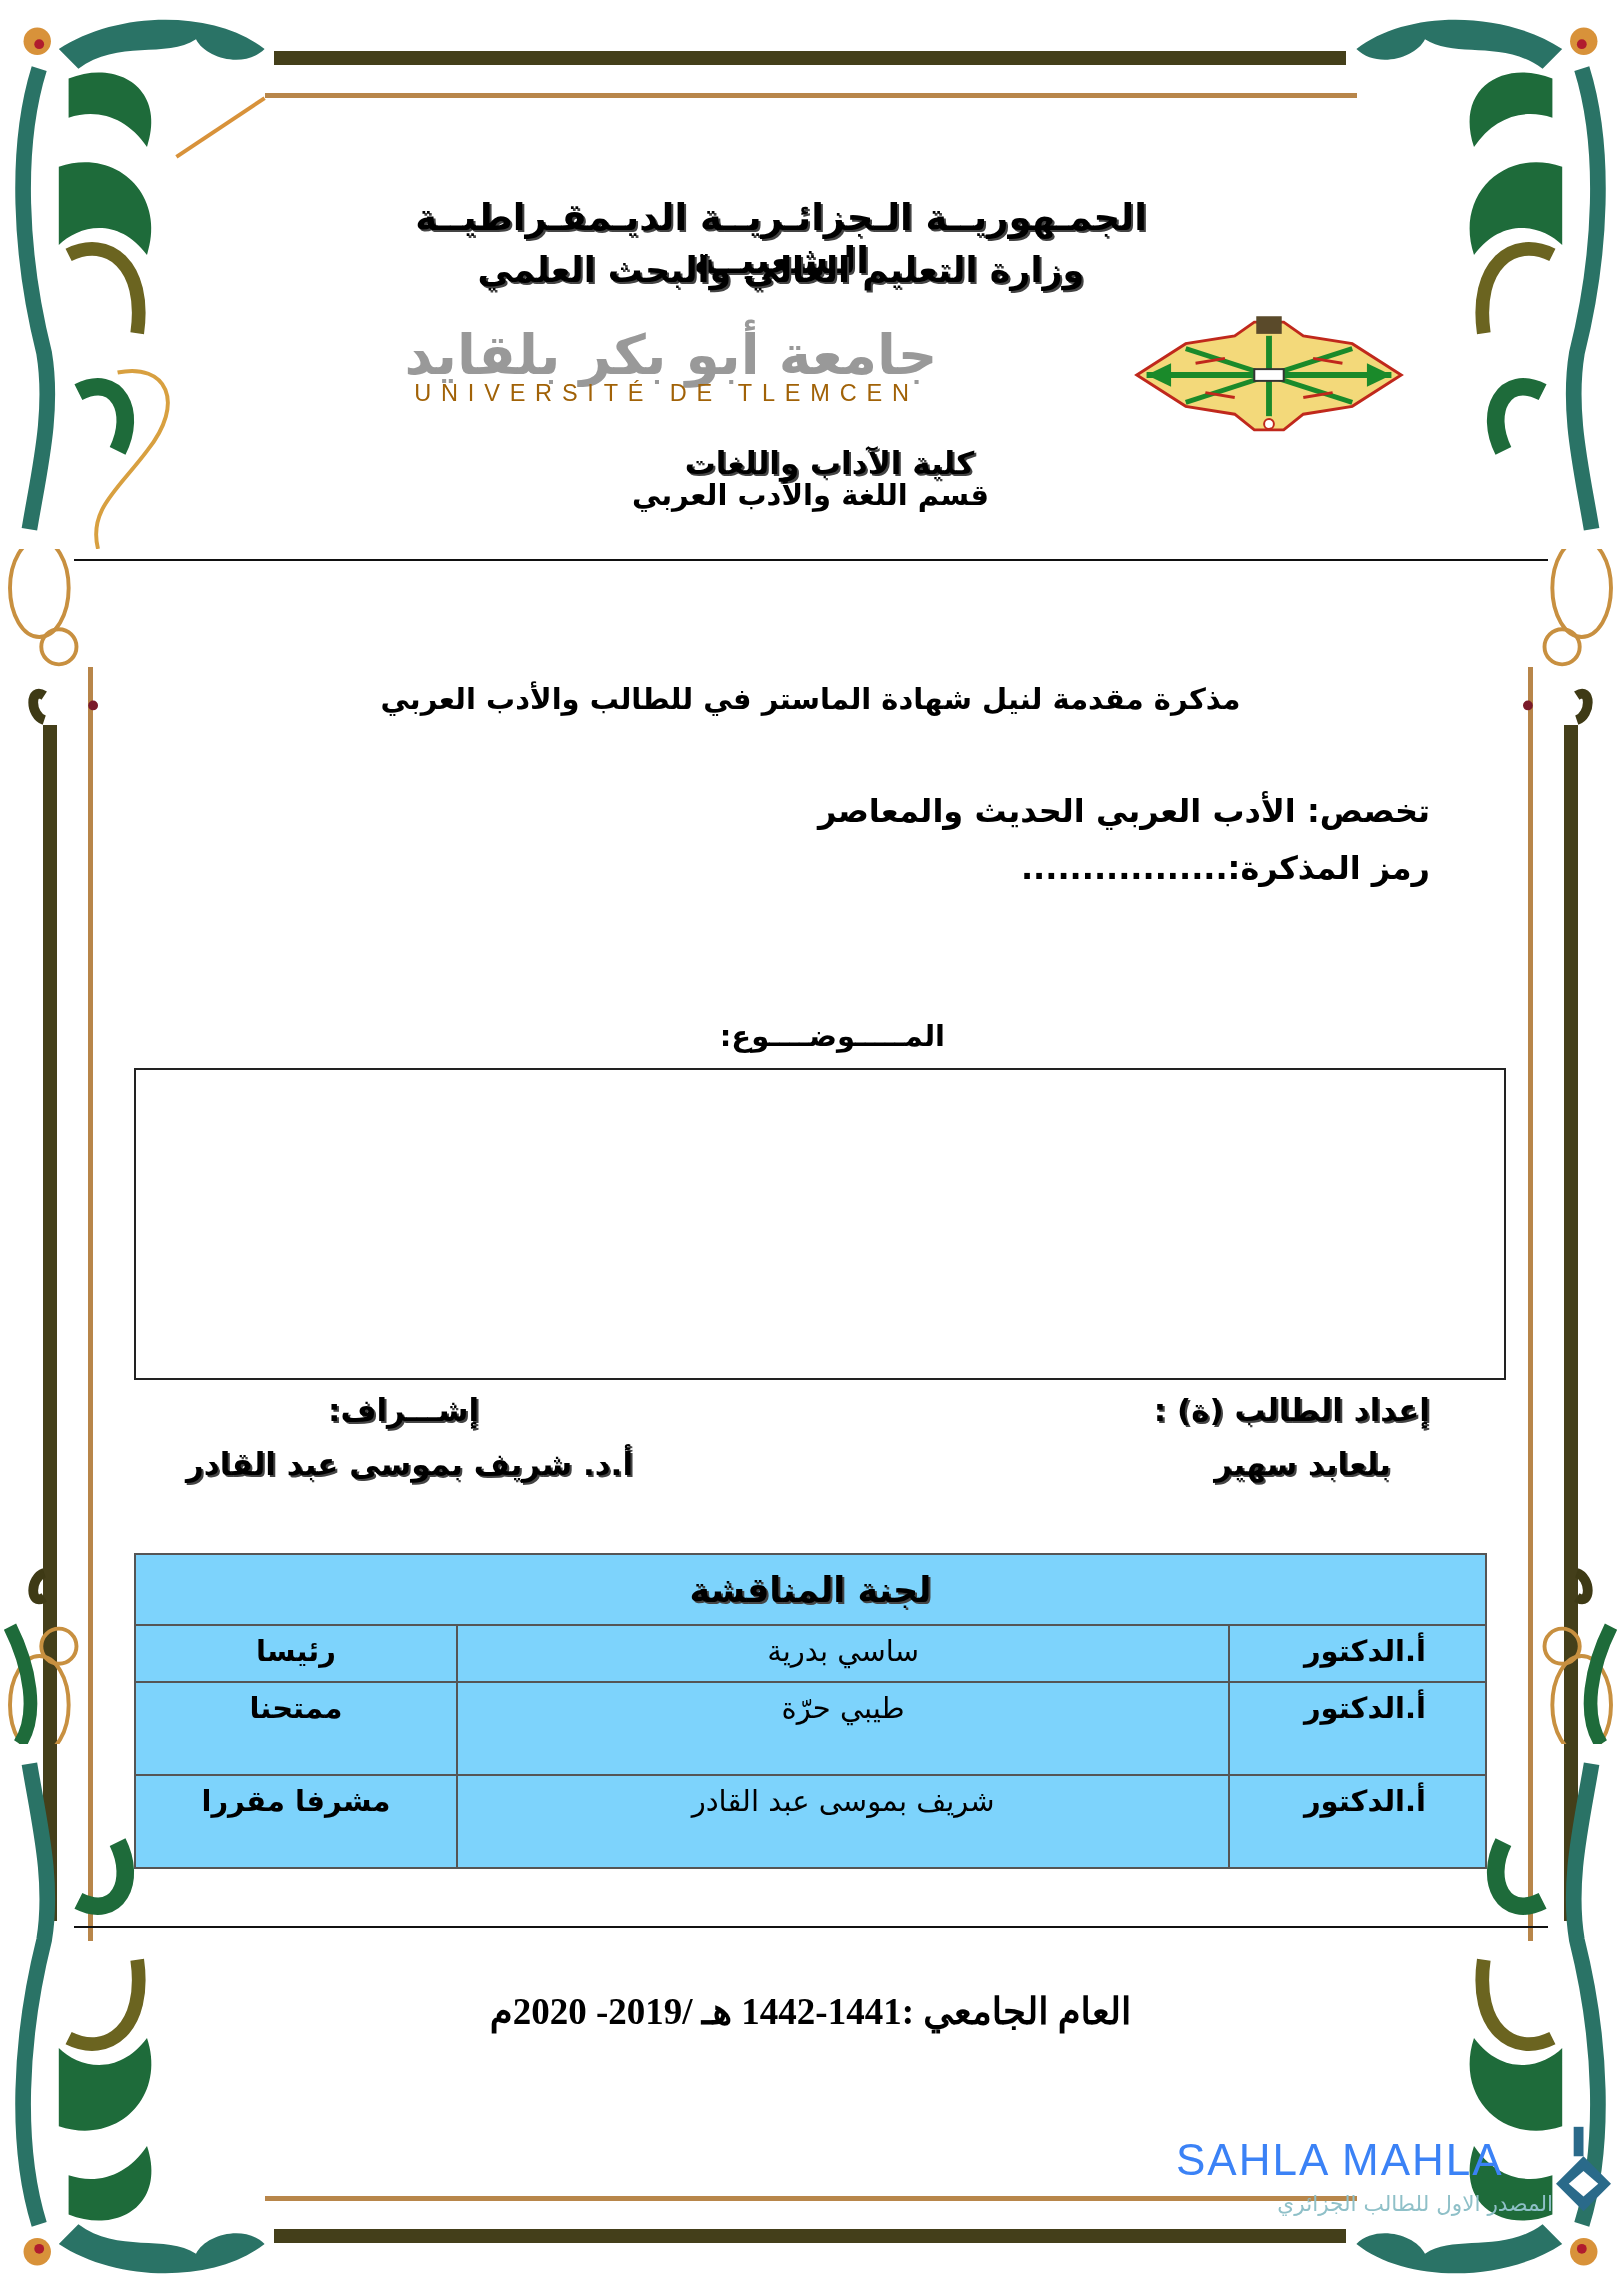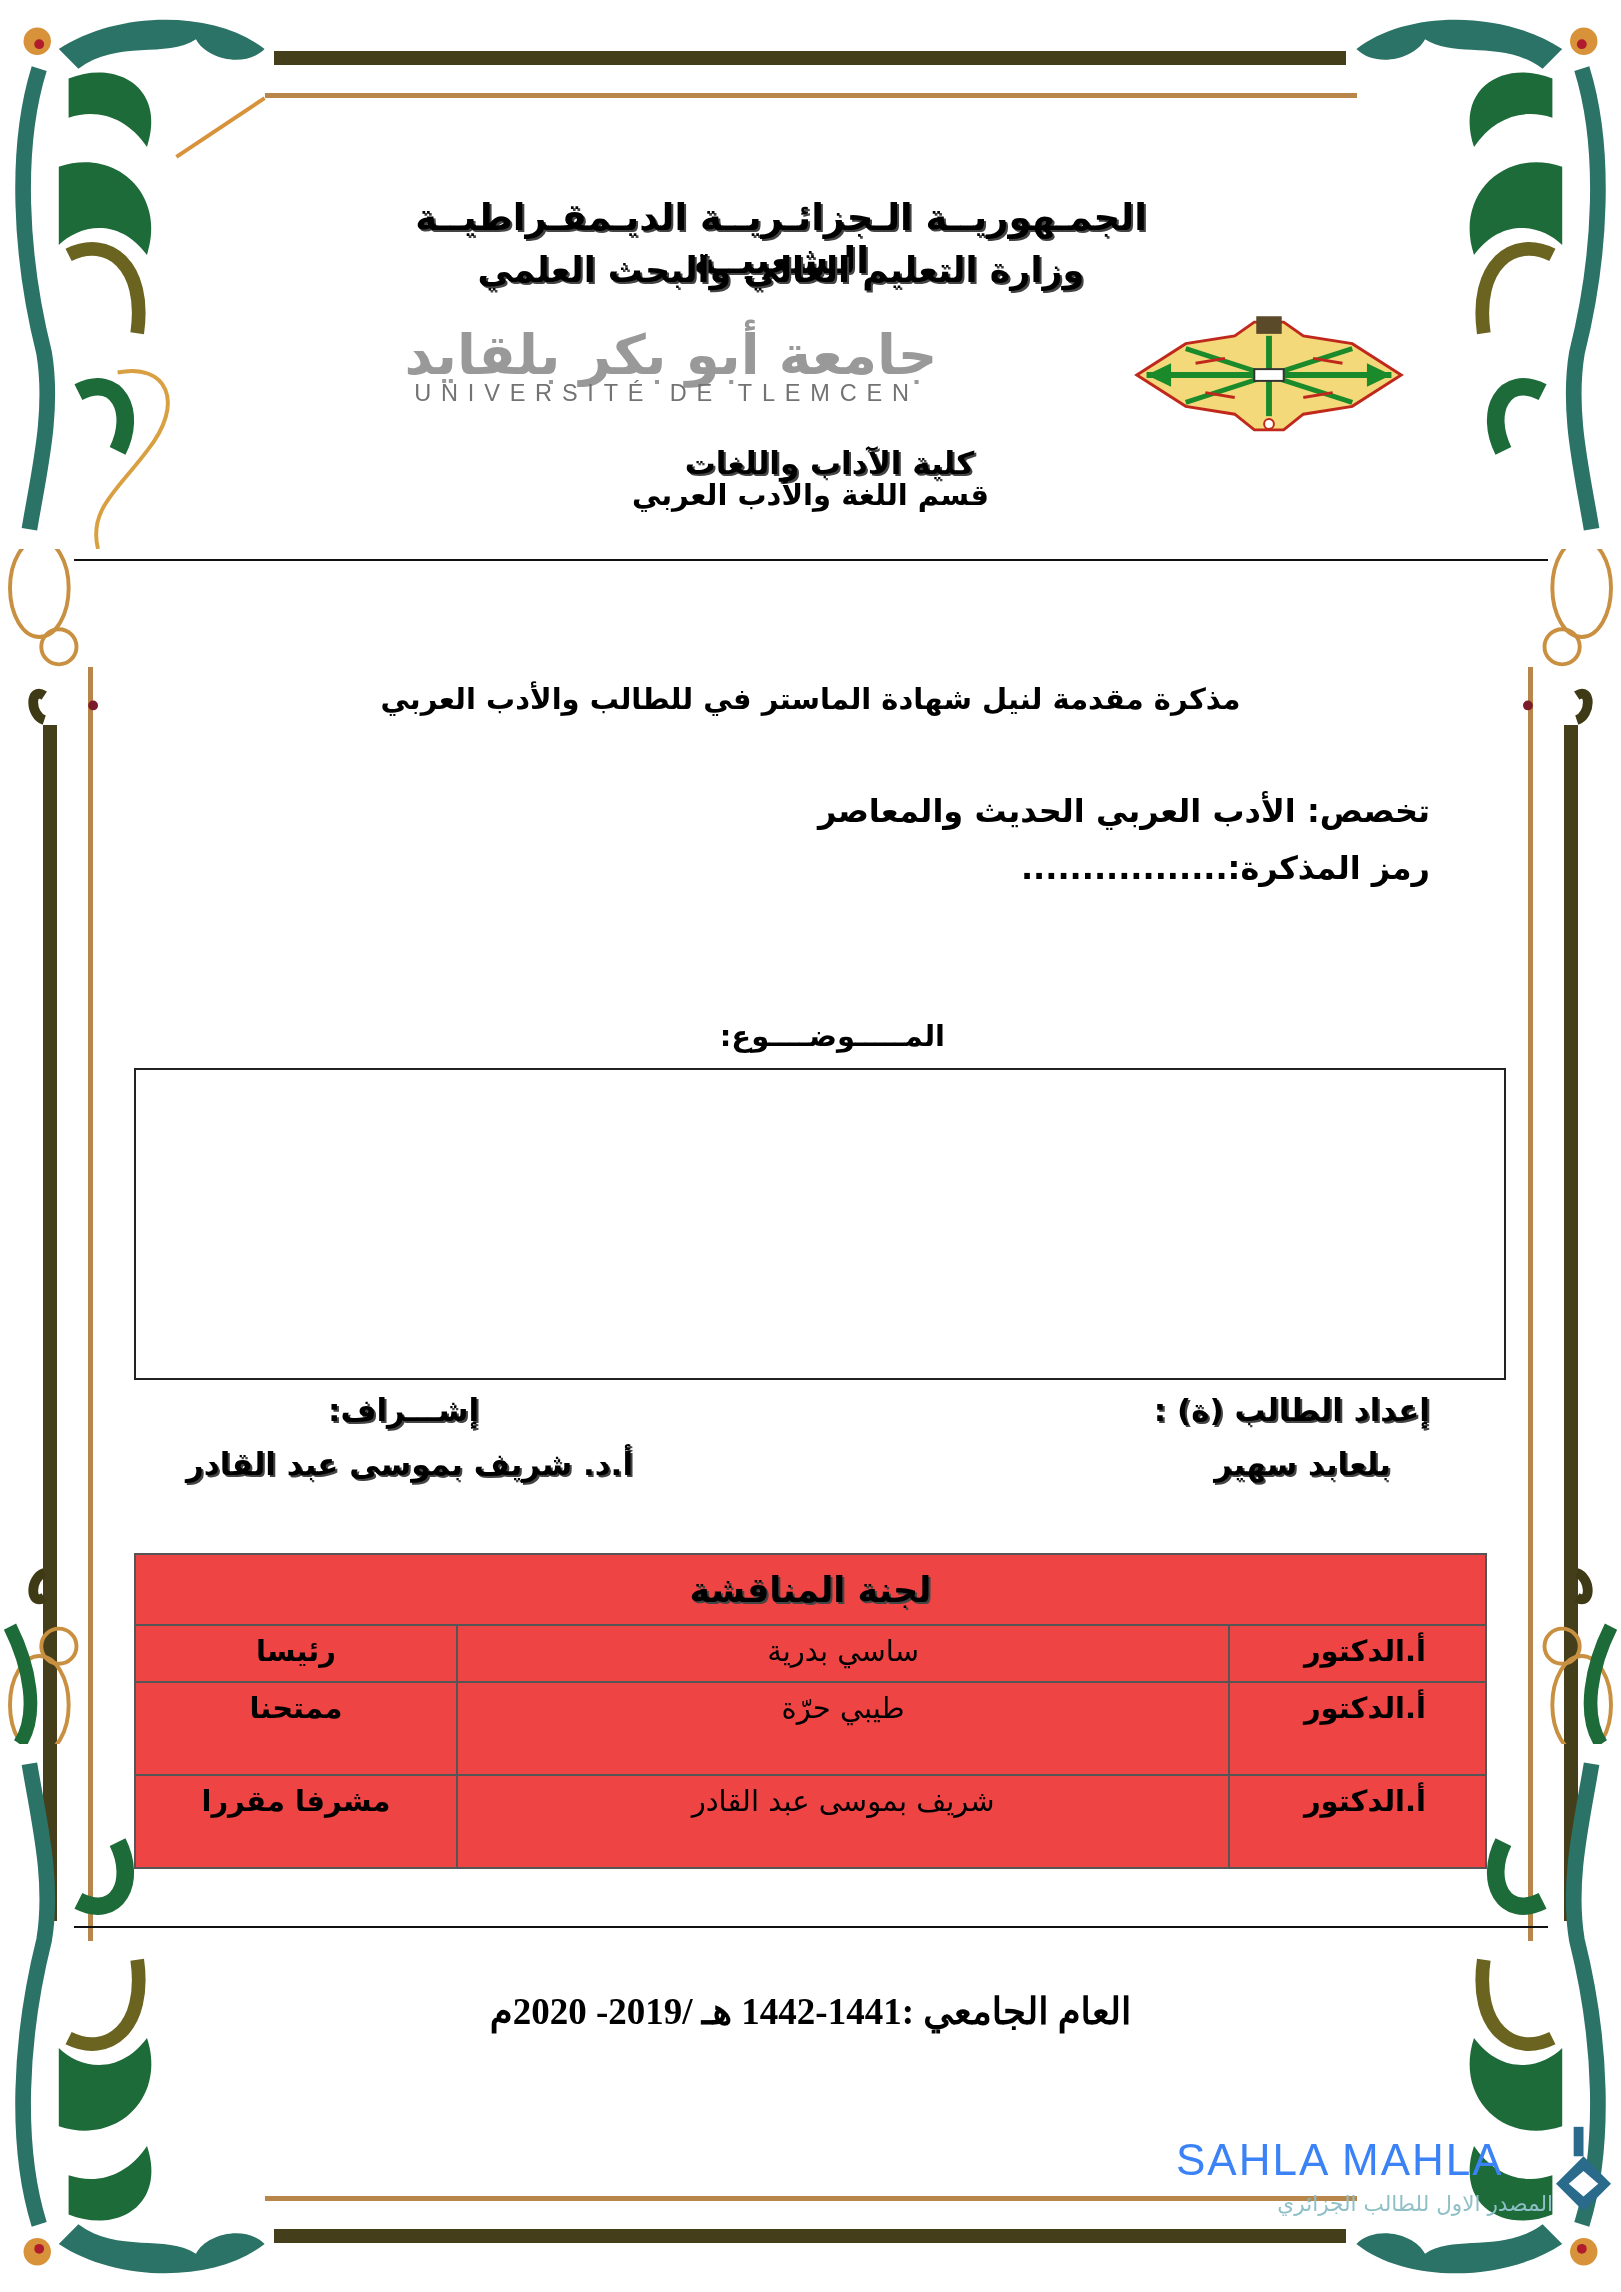--- a/index.html
+++ b/index.html
@@ -26,33 +26,33 @@
 
   .header-box { position: absolute; left: 191px; top: 191px; width: 1240px; height: 358px; background: #fff; }
 
   .logo-ar {
     position: absolute; left: 230px; top: 323px; width: 882px; text-align: center;
     font-size: 55px; font-weight: bold; color: #999; letter-spacing: 2px; direction: rtl;
     font-family: "DejaVu Sans", sans-serif;
   }
   .logo-fr {
     position: absolute; left: 250px; top: 380px; width: 833px; text-align: center;
-    font-size: 23.5px; color: #737373; letter-spacing: 9.8px; direction: ltr;
+    font-size: 23.5px; color: #a16207; letter-spacing: 9.8px; direction: ltr;
     font-family: "Liberation Sans", sans-serif;
   }
   .emblem { position: absolute; left: 1127px; top: 314px; width: 284px; height: 123px; }
 
   .title-box {
     position: absolute; left: 134px; top: 1068px; width: 1372px; height: 312px;
     border: 2px solid #222; box-sizing: border-box; background: #fff;
   }
 
   .jury {
     position: absolute; left: 134px; top: 1553px; width: 1353px;
-    border-collapse: collapse; direction: rtl; background: #ef4444;
+    border-collapse: collapse; direction: rtl; background: #7dd3fc;
   }
   .jury td, .jury th { border: 2px solid #555; font-size: 29px; padding: 0; }
   .jury th { height: 69px; font-weight: bold; font-size: 35px; text-align: center; }
   .jury td { vertical-align: top; padding-top: 7.8px; }
   .jury .c-title { width: 257px; font-weight: bold; text-align: right; padding-right: 59px; box-sizing: border-box; }
   .jury .c-name  { width: 774px; text-align: center; }
   .jury .c-role  { width: 321px; font-weight: bold; text-align: center; }
 
   .watermark-en {
     position: absolute; left: 1176px; top: 2135px; font-family: "Liberation Sans", sans-serif;

